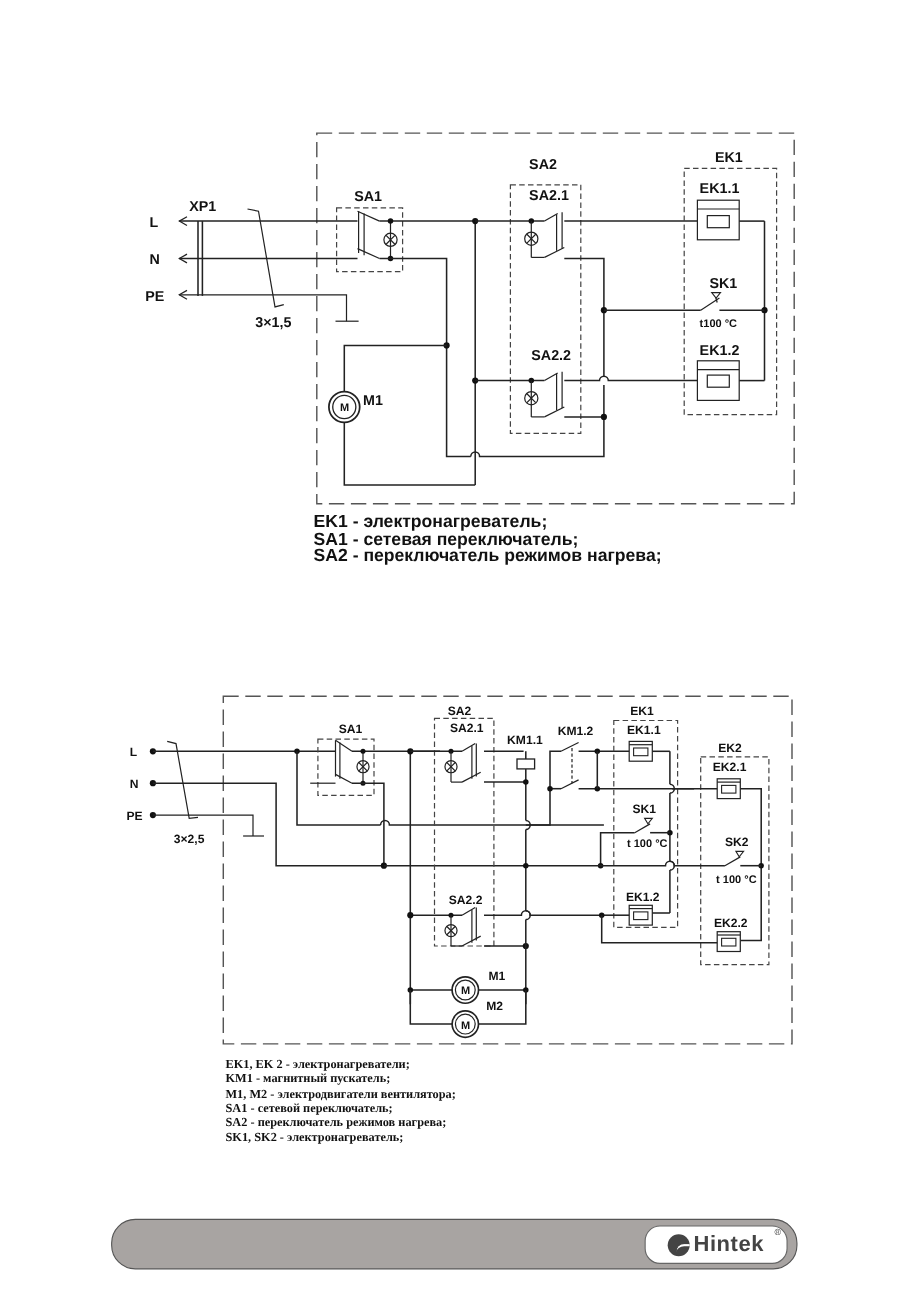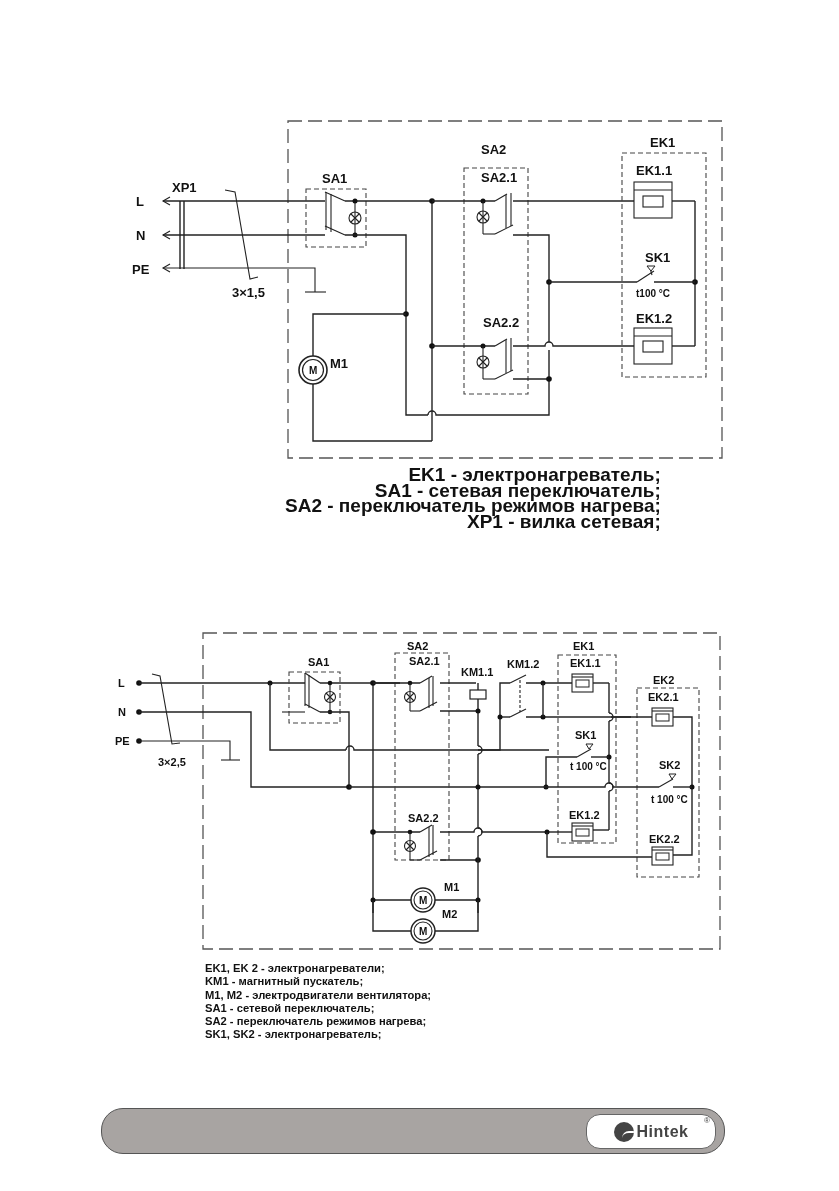--- a/index.html
+++ b/index.html
@@ -9,32 +9,32 @@
   .w { stroke: #222; stroke-width: 1.4; fill: none; }
   .thin { stroke: #222; stroke-width: 1.1; fill: none; }
   .frame { stroke: #555; stroke-width: 1.3; fill: none; stroke-dasharray: 14 6; }
   .grp { stroke: #444; stroke-width: 1.1; fill: none; stroke-dasharray: 5 3; }
   .dot { fill: #111; }
   .lbl { font-family: "Liberation Sans", sans-serif; font-weight: bold; font-size: 13px; fill: #111; }
   .lbl-s { font-family: "Liberation Sans", sans-serif; font-weight: bold; font-size: 11px; fill: #111; }
   .lbl-xs { font-family: "Liberation Sans", sans-serif; font-weight: bold; font-size: 10px; fill: #111; }
   .legend { position: absolute; font-weight: bold; color: #111; }
   .legend div { white-space: nowrap; }
-  .legend1 { left: 285px; top: 467px; font-size: 19px; line-height: 15.6px; text-align: right; }
-  .legend2 { left: 205px; top: 962px; font-size: 11.2px; line-height: 13.3px; }
+  .legend1 { left: 285px; top: 467px; font-size: 16px; line-height: 15.6px; }
+  .legend2 { left: 205px; top: 962px; font-size: 11.2px; line-height: 13.3px; font-family: Liberation Serif, serif; }
   .footer { position: absolute; left: 101px; top: 1108px; width: 622px; height: 44px;
             background: #a8a4a2; border: 1px solid #555; border-radius: 22px; }
   .logo { position: absolute; right: 8px; top: 5px; width: 128px; height: 33px;
           background: #fff; border: 1.5px solid #666; border-radius: 14px;
           display: flex; align-items: center; justify-content: center; }
   .logo-mark { width: 20px; height: 20px; border-radius: 50%; background: #444;
                margin-right: 3px; position: relative; overflow: hidden; }
   .logo-mark::after { content: ""; position: absolute; left: 8px; top: 9px; width: 14px; height: 12px;
                border-top: 2px solid #fff; border-radius: 50% 0 0 0; }
-  .logo-text { font-weight: bold; font-size: 16px; color: #444; letter-spacing: 0.5px; }
+  .logo-text { font-weight: bold; font-size: 20px; color: #444; letter-spacing: 0.5px; }
   .logo-reg { position: absolute; right: 5px; top: 1px; font-size: 8px; color: #444; }
 </style>
 </head>
 <body>
 
 <svg width="839" height="1191" viewBox="0 0 839 1191">
 
   <g>
     <rect class="frame" x="288" y="121" width="434" height="337"></rect>
 
@@ -331,21 +331,20 @@
       <text class="lbl-xs" x="419" y="935">M</text>
       <text class="lbl-s" x="442" y="918">M2</text>
     </g>
   </g>
 </svg>
 
 <div class="legend legend1">
   <div><span>EK1</span><span> - электронагреватель;</span></div>
   <div><span>SA1</span><span> - сетевая переключатель;</span></div>
   <div><span>SA2</span><span> - переключатель режимов нагрева;</span></div>
-  <div><span>XP1</span><span> - вилка сетевая;</span></div>
 </div>
 
 <div class="legend legend2">
   <div>EK1, EK 2 - электронагреватели;</div>
   <div>KM1 - магнитный пускатель;</div>
   <div>M1, M2 - электродвигатели вентилятора;</div>
   <div>SA1 - сетевой переключатель;</div>
   <div>SA2 - переключатель режимов нагрева;</div>
   <div>SK1, SK2 - электронагреватель;</div>
 </div>

